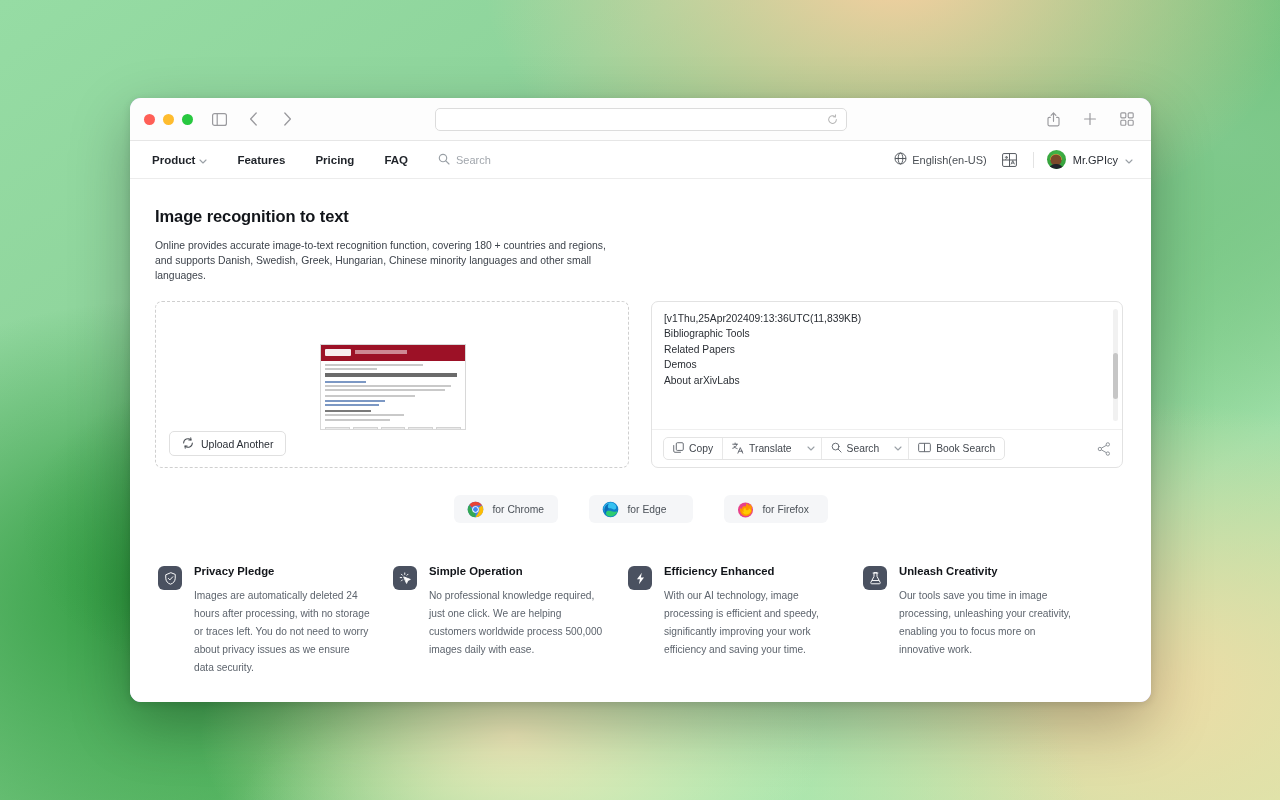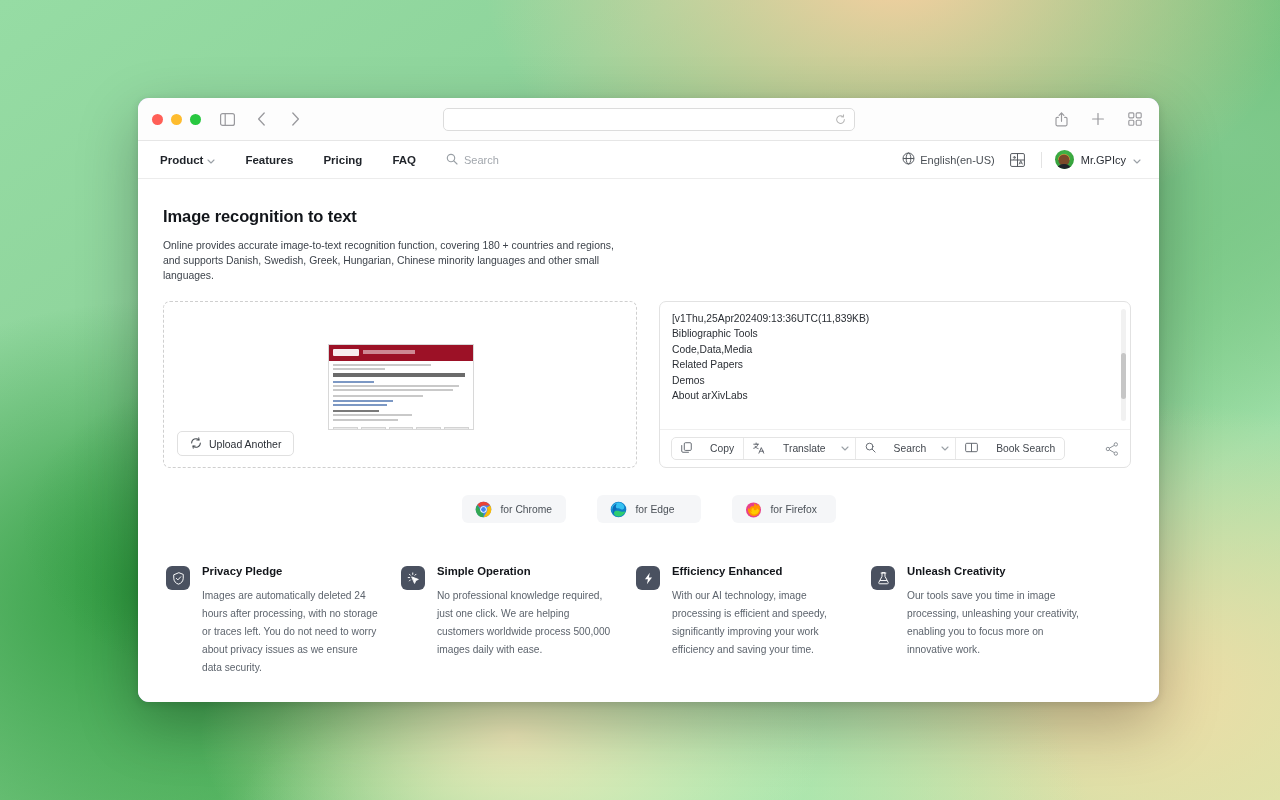--- a/index.html
+++ b/index.html
@@ -28,21 +28,20 @@
 
   
   .browser-window {
     position: absolute;
     left: 130px; top: 98px;
     width: 1021px; height: 604px;
     background: #c4b5fd;
     border-radius: 11px;
     box-shadow: 0 22px 60px rgba(0,0,0,.28), 0 2px 8px rgba(0,0,0,.12);
     overflow: hidden;
-    margin-left: 8px;
   }
 
   
   .chrome-bar {
     height: 43px;
     display: flex; align-items: center;
     padding: 0 14px;
     background: #fdfdfd;
     border-bottom: 1px solid #e6e6e6;
     position: relative;
@@ -237,21 +236,21 @@
     padding: 0 11px;
     gap: 0;
   }
   .tool-group {
     display: flex; align-items: center;
     border: 1px solid #e4e4e4; border-radius: 5px;
     height: 23px;
     overflow: hidden;
   }
   .tool-item {
-    display: flex; align-items: center; gap: 18px;
+    display: flex; align-items: center; gap: 5px;
     padding: 0 9px; height: 100%;
     font-size: 10.3px; color: #42474e;
     cursor: pointer;
     white-space: nowrap;
   }
   .tool-sep { width: 1px; height: 100%; background: #e8e8e8; }
   .tool-caret {
     display: flex; align-items: center; justify-content: center;
     width: 20px; height: 100%;
     color: #9aa0a6; cursor: pointer;
@@ -480,21 +479,20 @@
             </svg>
           </span>
           <span>Upload Another</span>
         </div>
       </div>
 
       <div class="result-panel">
         <div class="result-text">
           <div>[v1Thu,25Apr202409:13:36UTC(11,839KB)</div>
           <div>Bibliographic Tools</div>
-          <div>Code,Data,Media</div>
           <div>Related Papers</div>
           <div>Demos</div>
           <div>About arXivLabs</div>
         </div>
 
         <div class="scrollbar-track">
           <div class="scrollbar-thumb"></div>
         </div>
 
         <div class="result-toolbar">

